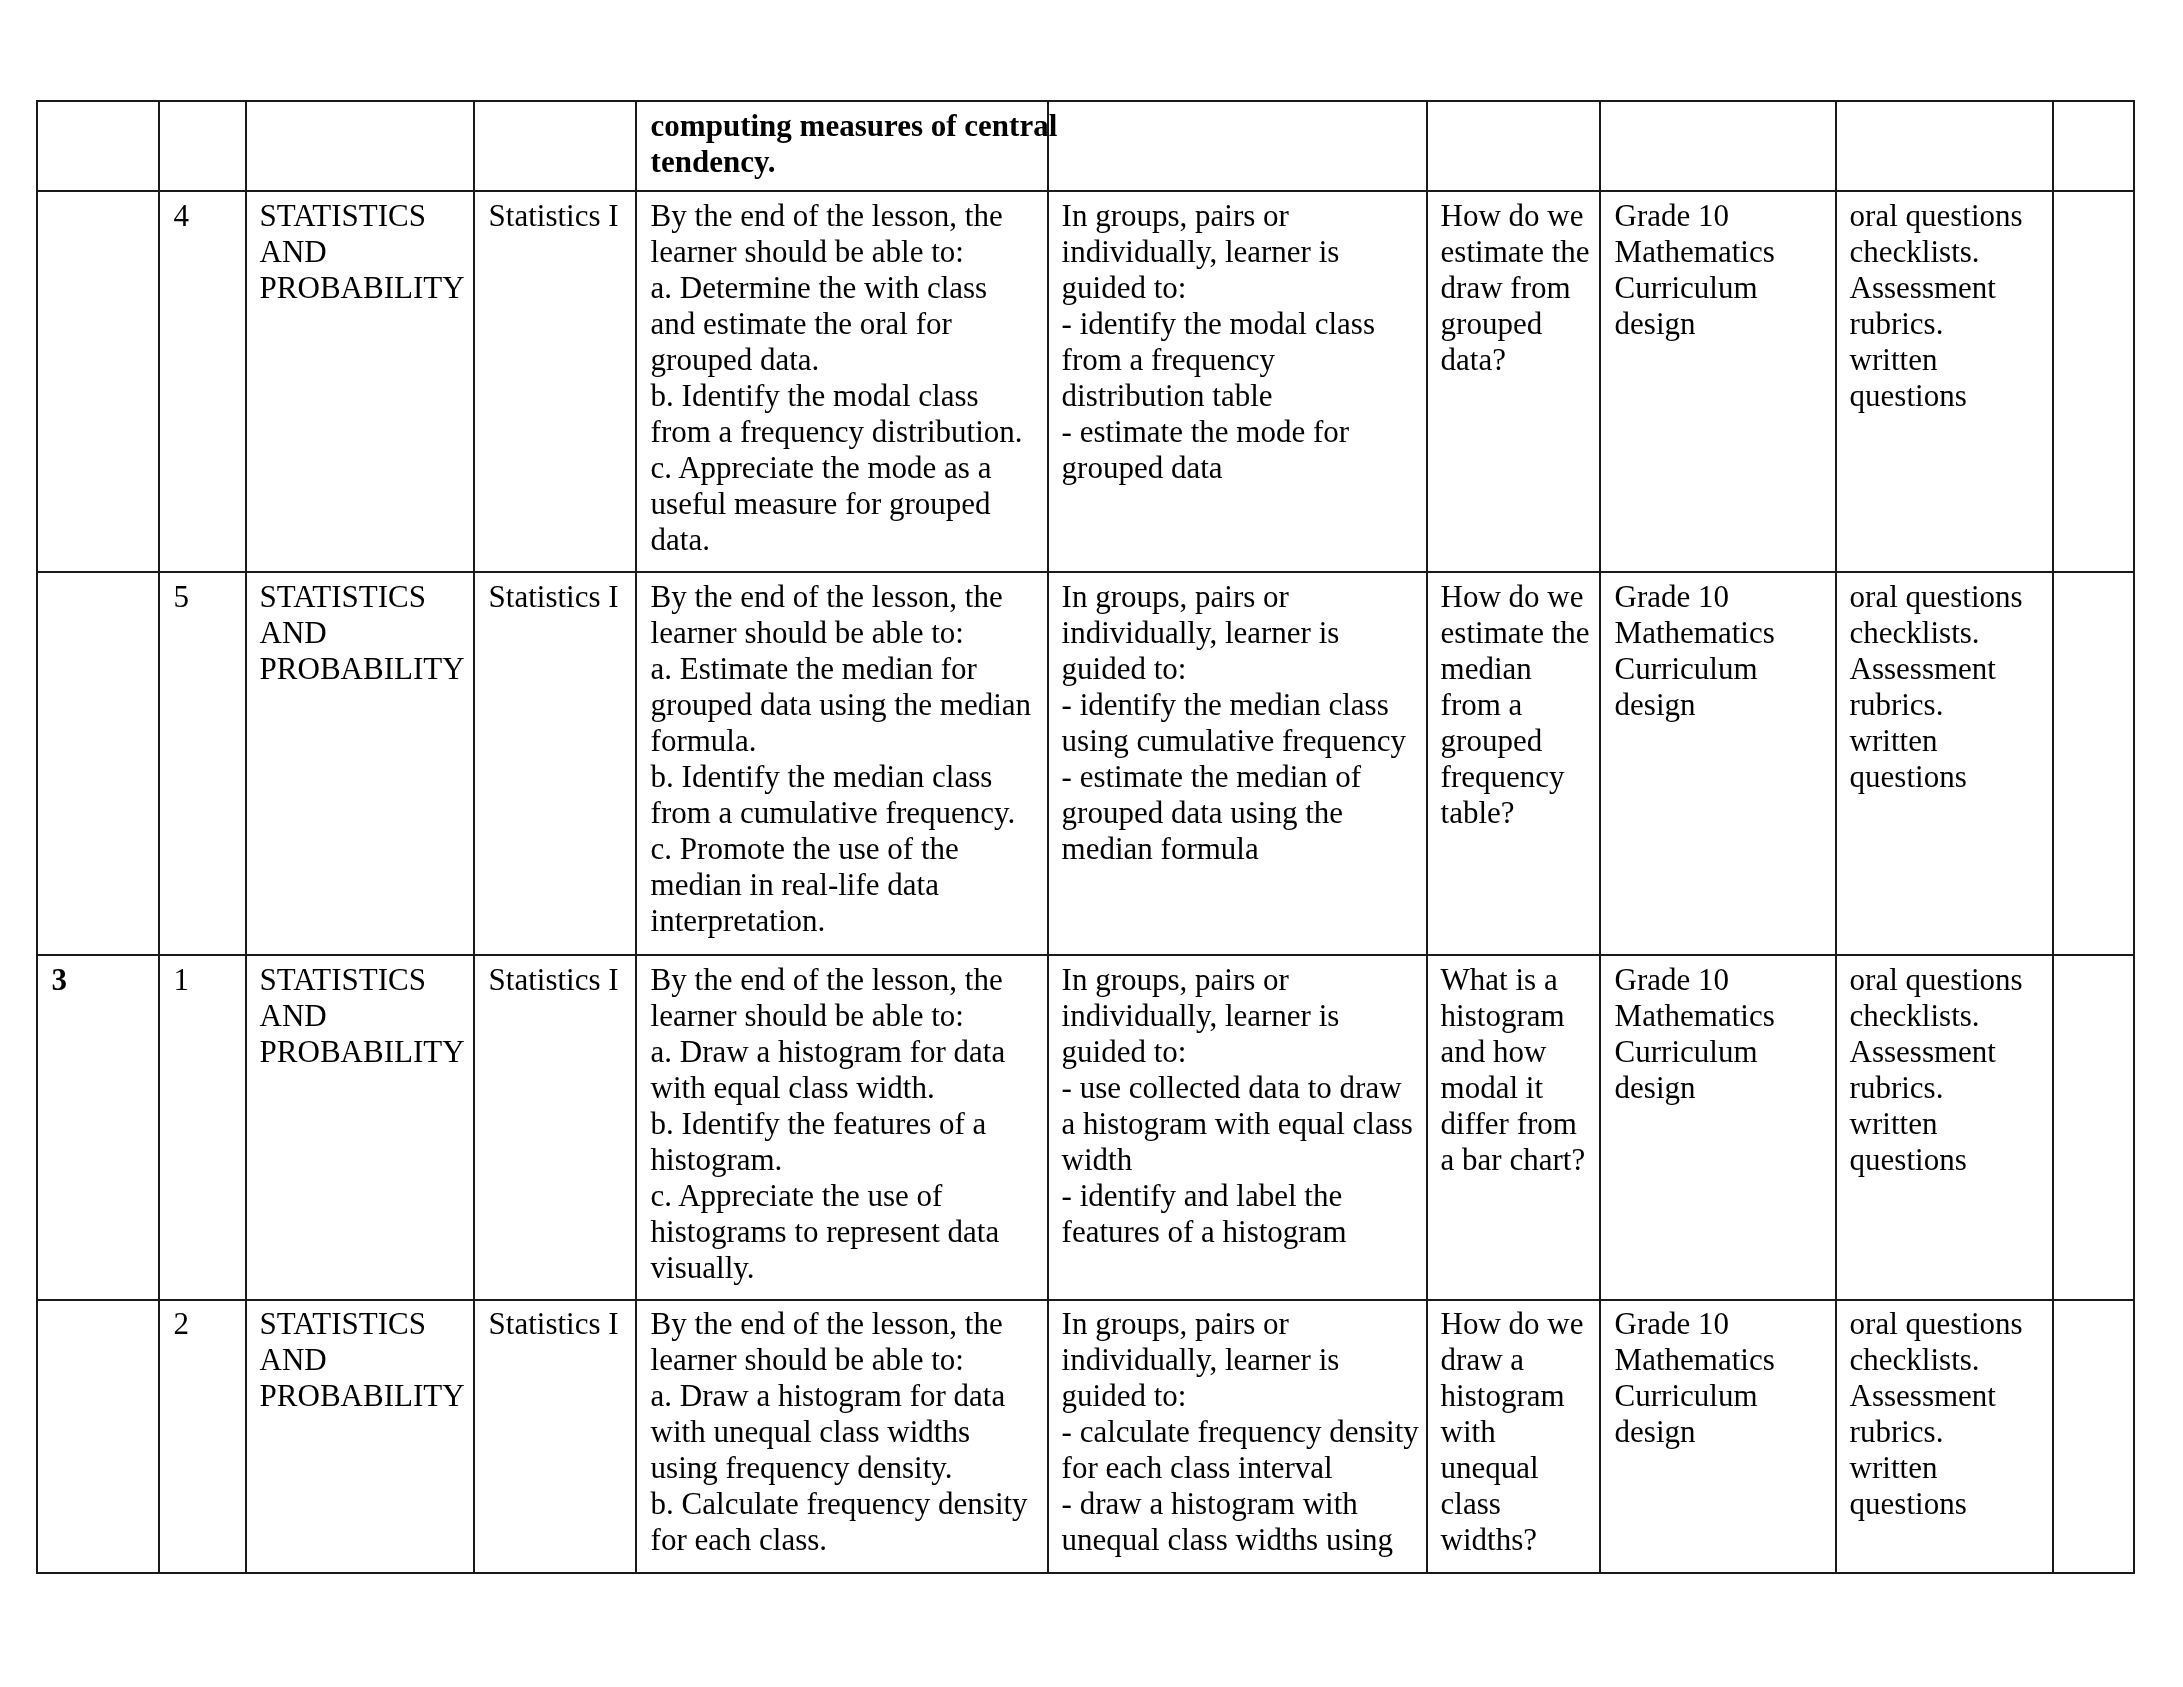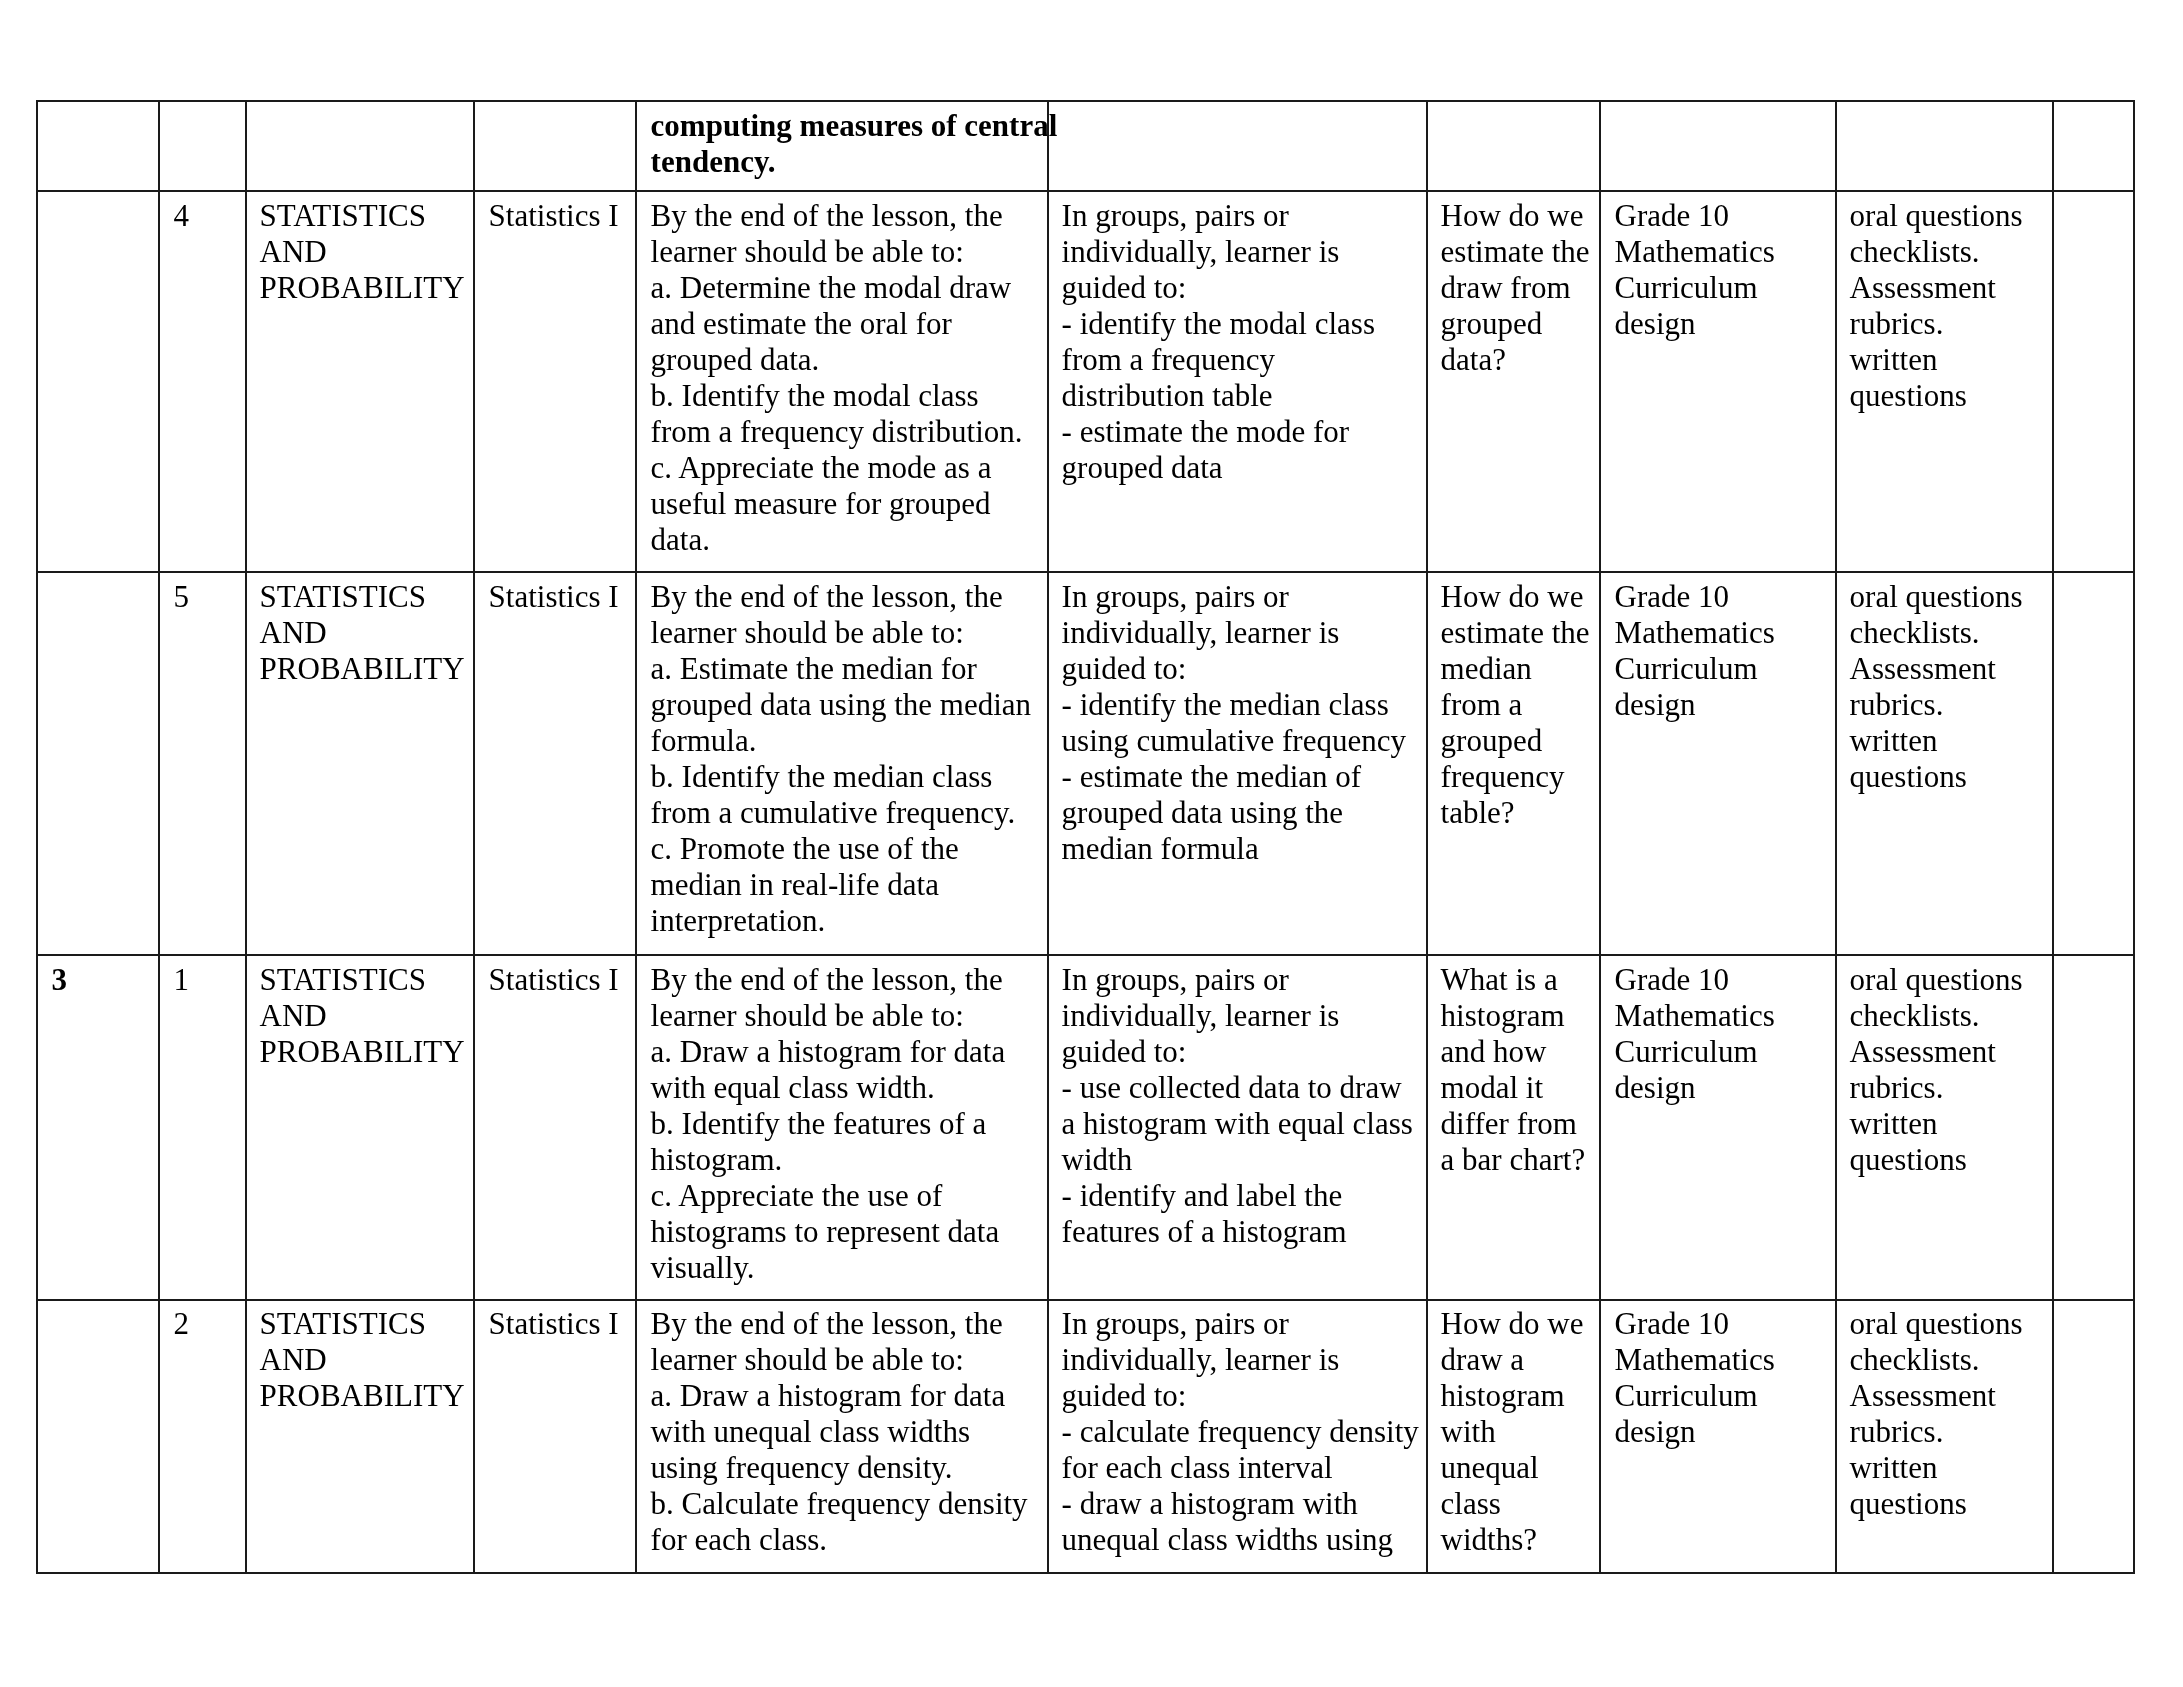--- a/index.html
+++ b/index.html
@@ -90,21 +90,21 @@
           <span class="ln">STATISTICS</span>
           <span class="ln">AND</span>
           <span class="ln">PROBABILITY</span>
         </div>
         <div class="cell" style="left: 474px; top: 191px; width: 162px; height: 381px;">
           <span class="ln">Statistics I</span>
         </div>
         <div class="cell" style="left: 636px; top: 191px; width: 412px; height: 381px;">
           <span class="ln">By the end of the lesson, the</span>
           <span class="ln">learner should be able to:</span>
-          <span class="ln">a. Determine the modal draw</span>
+          <span class="ln">a. Determine the with class</span>
           <span class="ln">and estimate the oral for</span>
           <span class="ln">grouped data.</span>
           <span class="ln">b. Identify the modal class</span>
           <span class="ln">from a frequency distribution.</span>
           <span class="ln">c. Appreciate the mode as a</span>
           <span class="ln">useful measure for grouped</span>
           <span class="ln">data.</span>
         </div>
         <div class="cell" style="left: 1047px; top: 191px; width: 379px; height: 381px;">
           <span class="ln">In groups, pairs or</span>

